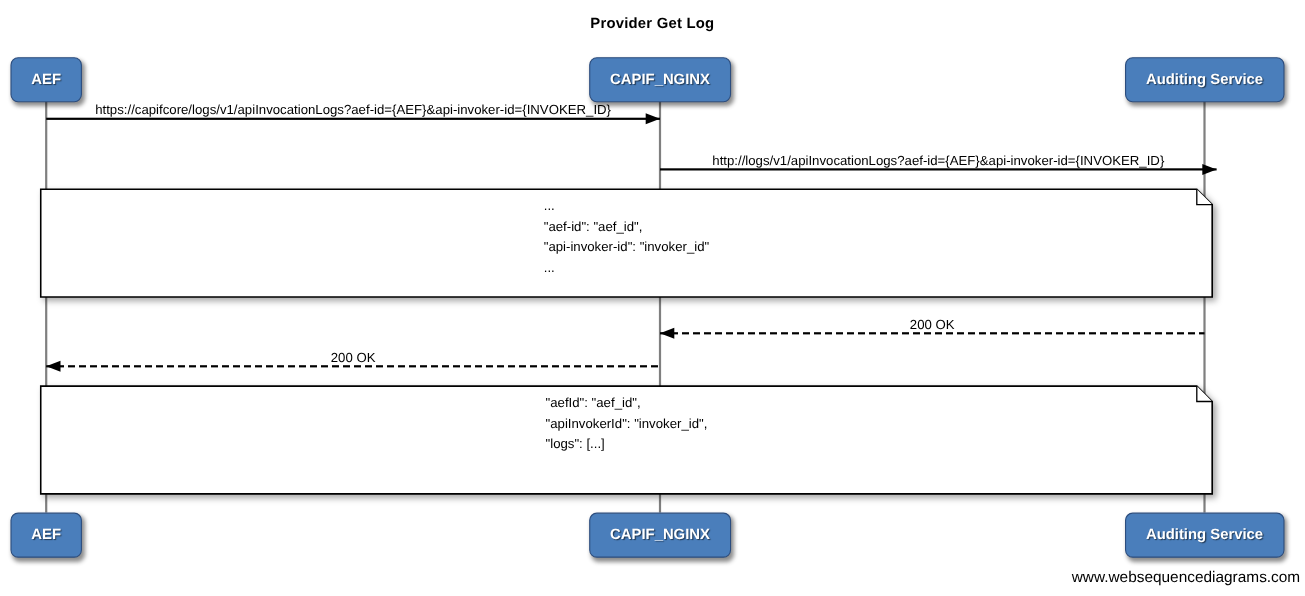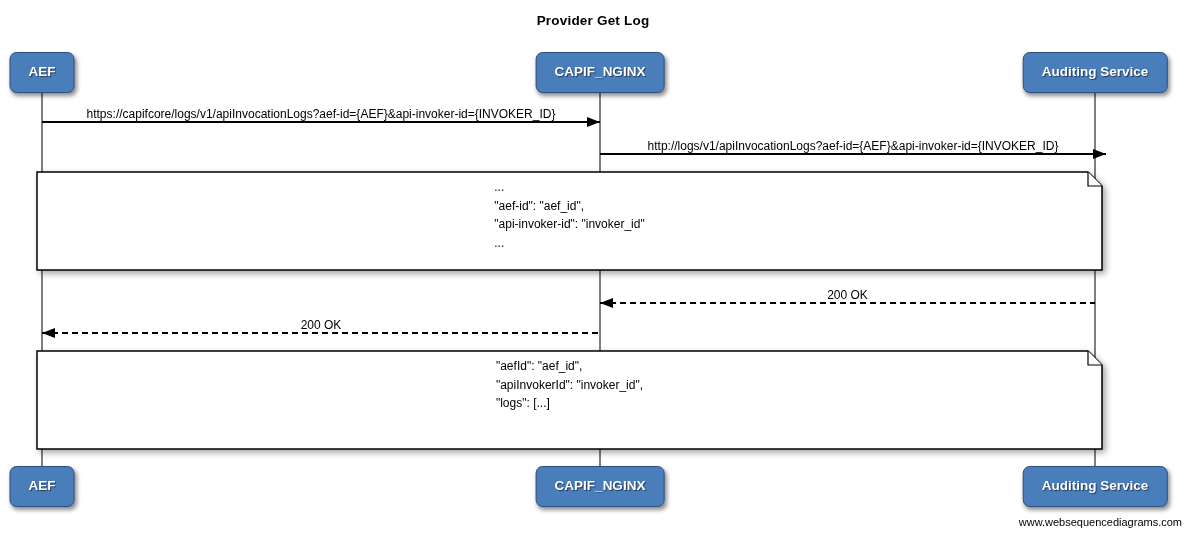--- a/index.html
+++ b/index.html
@@ -40,38 +40,38 @@
   }
   .arrowhead.right { right:0; border-left:13px solid #000; }
   .arrowhead.left  { left:0;  border-right:13px solid #000; }
   .note { position:absolute; width:1067px; height:100px; z-index:5; }
   .note svg { position:absolute; left:0; top:0; filter:drop-shadow(3px 3px 3px rgba(0,0,0,0.35)); }
   .note-text {
     position:absolute; left:0; top:7px; width:100%;
     display:flex; justify-content:center;
   }
   .note-lines { text-align:left; font-size:12px; line-height:18.5px; }
-  .watermark { position:absolute; top:516px; right:4px; font-size:11px; }
+  .watermark { position:absolute; top:516px; right:4px; font-size:14px; }
 </style>
 </head>
 <body>
 
 <div class="canvas">
 
   <div class="title">Provider Get Log</div>
 
   <div class="lifeline" style="left:41px"></div>
   <div class="lifeline" style="left:599px"></div>
   <div class="lifeline" style="left:1094px"></div>
 
   <div class="actor" style="left:42px;   top:52px">AEF</div>
   <div class="actor" style="left:600px;  top:52px">CAPIF_NGINX</div>
   <div class="actor" style="left:1095px; top:52px">Auditing Service</div>
 
-  <div class="msg" style="left:42px; top:116px; width:558px">
+  <div class="msg" style="left:42px; top:102px; width:558px">
     <div class="msg-label">https://capifcore/logs/v1/apiInvocationLogs?aef-id={AEF}&amp;api-invoker-id={INVOKER_ID}</div>
     <div class="msg-line solid"></div>
     <div class="arrowhead right"></div>
   </div>
 
   <div class="msg" style="left:600px; top:148px; width:506px">
     <div class="msg-label">http://logs/v1/apiInvocationLogs?aef-id={AEF}&amp;api-invoker-id={INVOKER_ID}</div>
     <div class="msg-line solid"></div>
     <div class="arrowhead right"></div>
   </div>

